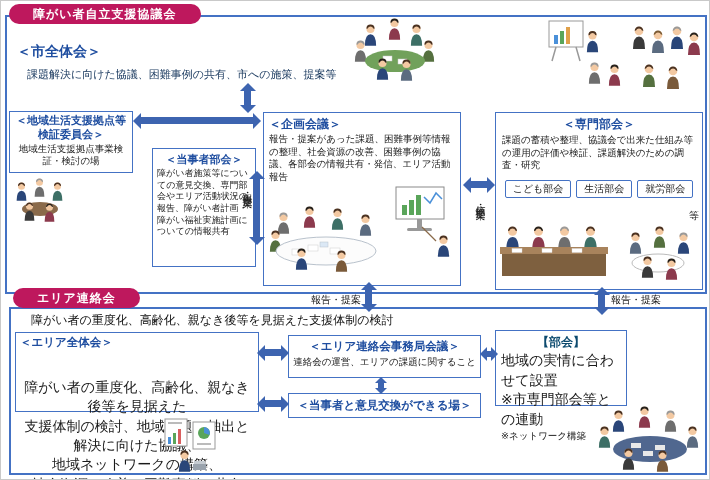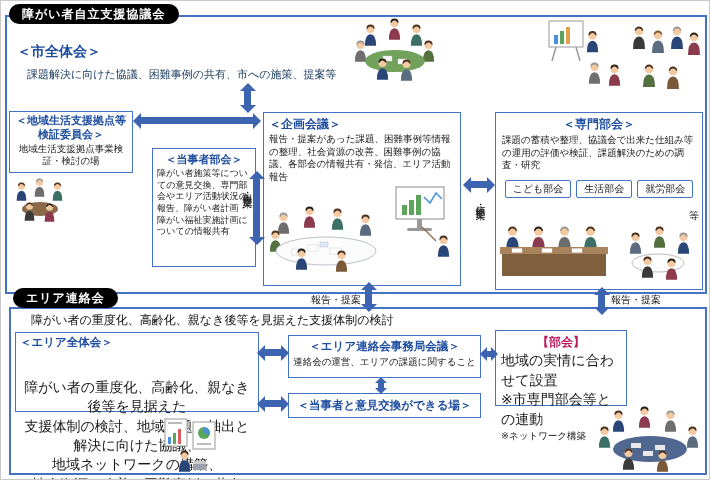--- a/index.html
+++ b/index.html
@@ -1,20 +1,20 @@
 <!DOCTYPE html>
 <html><head>
 <meta charset="utf-8">
 <style>
   *{margin:0;padding:0;box-sizing:border-box;}
   html,body{background:#fff;}
   body{font-family:"Liberation Sans","DejaVu Sans",sans-serif;color:#1a1a1a;}
   .canvas{position:relative;width:710px;height:480px;background:#fff;border:1px solid #c9c9c9;overflow:hidden;}
   .frame{position:absolute;border:2px solid #4472c4;background:#fff;z-index:0;}
-  .badge{position:absolute;background:#000000;color:#fff;font-weight:bold;font-size:12px;line-height:1;border-radius:10px;padding:4px 13px;z-index:8;letter-spacing:1px;}
+  .badge{position:absolute;background:#be185d;color:#fff;font-weight:bold;font-size:12px;line-height:1;border-radius:10px;padding:4px 24px;z-index:8;letter-spacing:1px;}
   .box{position:absolute;border:1px solid #4472c4;background:#fff;z-index:2;}
   .title{color:#1f4ea0;font-weight:bold;}
   .btxt{color:#1a1a1a;}
   .preline{white-space:pre-line;}
   .illust{position:absolute;z-index:3;}
   .arrow-h{position:absolute;height:7px;background:#3d64b0;z-index:5;}
   .arrow-h::before,.arrow-h::after{content:"";position:absolute;top:50%;transform:translateY(-50%);width:0;height:0;border-top:8px solid transparent;border-bottom:8px solid transparent;}
   .arrow-h::before{left:-8px;border-right:8px solid #3d64b0;}
   .arrow-h::after{right:-8px;border-left:8px solid #3d64b0;}
   .arrow-v{position:absolute;width:7px;background:#3d64b0;z-index:5;}
@@ -192,21 +192,21 @@
   <div class="arrow-h" style="left:264px;top:348px;width:16px;"></div>
 
   <div class="box" style="left:287px;top:334px;width:193px;height:43px;padding:3px 2px;">
     <div class="title" style="font-size:11.5px;text-align:center;">＜エリア連絡会事務局会議＞</div>
     <div class="btxt" style="font-size:9.5px;text-align:center;margin-top:2px;">連絡会の運営、エリアの課題に関すること</div>
   </div>
 
   <div class="arrow-h sm" style="left:486px;top:350px;width:4px;"></div>
 
   <div class="box" style="left:494px;top:329px;width:132px;height:76px;padding:3px 5px;">
-    <div style="font-size:12px;font-weight:bold;color:#be185d;text-align:center;">【部会】</div>
+    <div style="font-size:12px;font-weight:bold;color:#0c4a6e;text-align:center;">【部会】</div>
     <div class="btxt" style="font-size:14px;line-height:1.4;">地域の実情に合わせて設置</div>
     <div class="btxt" style="font-size:14px;line-height:1.4;">※市専門部会等との連動</div>
     <div class="btxt" style="font-size:9.5px;line-height:1.4;">※ネットワーク構築</div>
   </div>
 
   <div class="arrow-v sm" style="left:377px;top:382px;height:5px;"></div>
 
   <div class="box" style="left:287px;top:392px;width:193px;height:25px;padding:4px 2px;">
     <div class="title" style="font-size:11.5px;text-align:center;">＜当事者と意見交換ができる場＞</div>
   </div>

